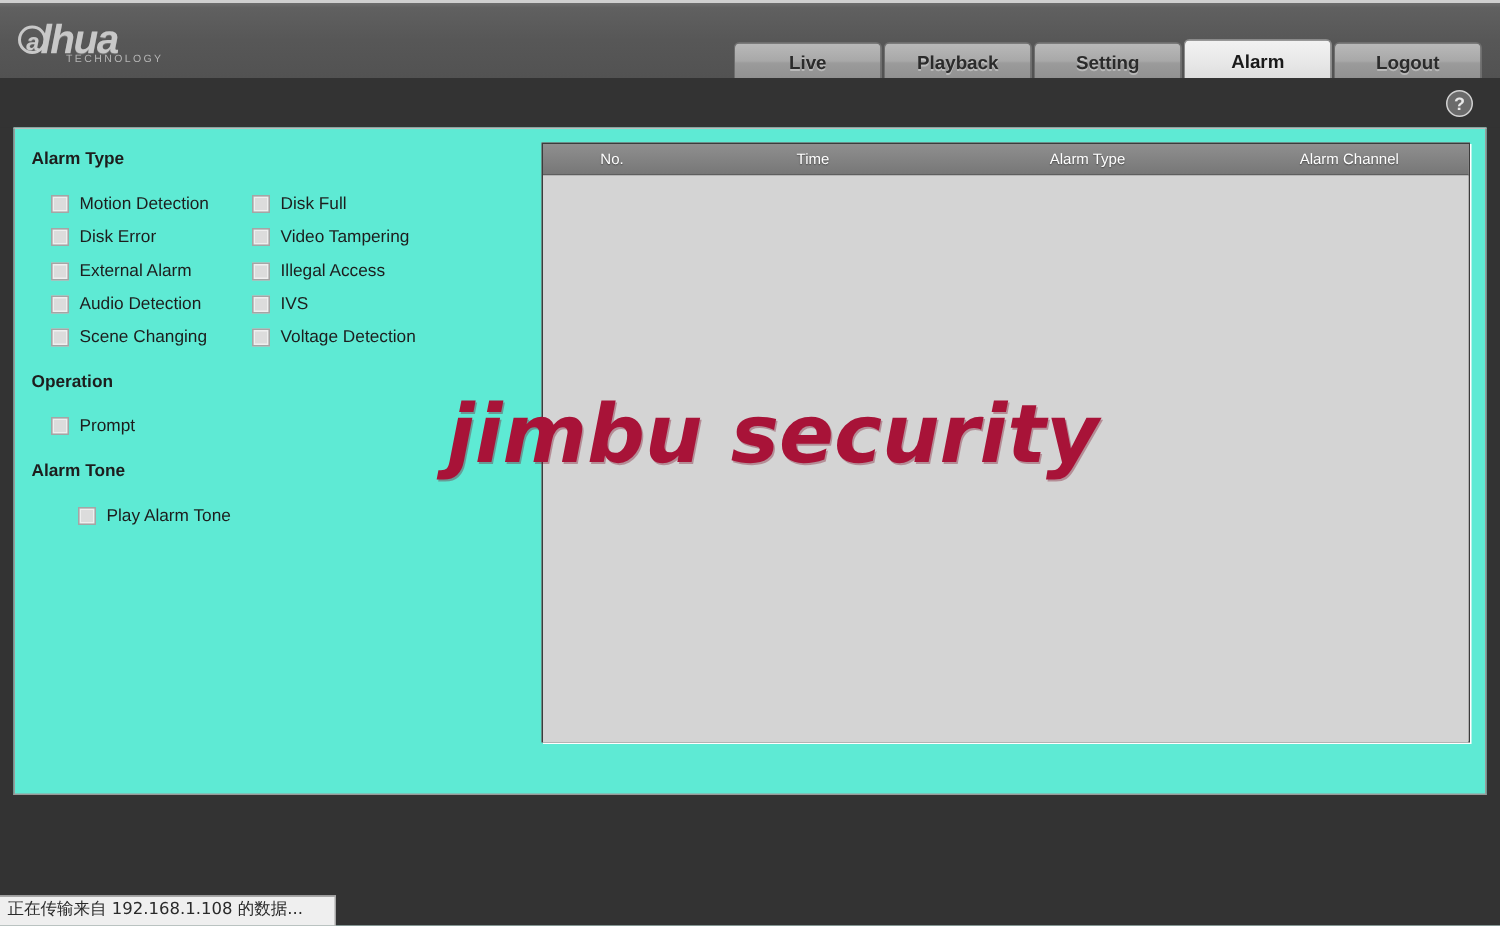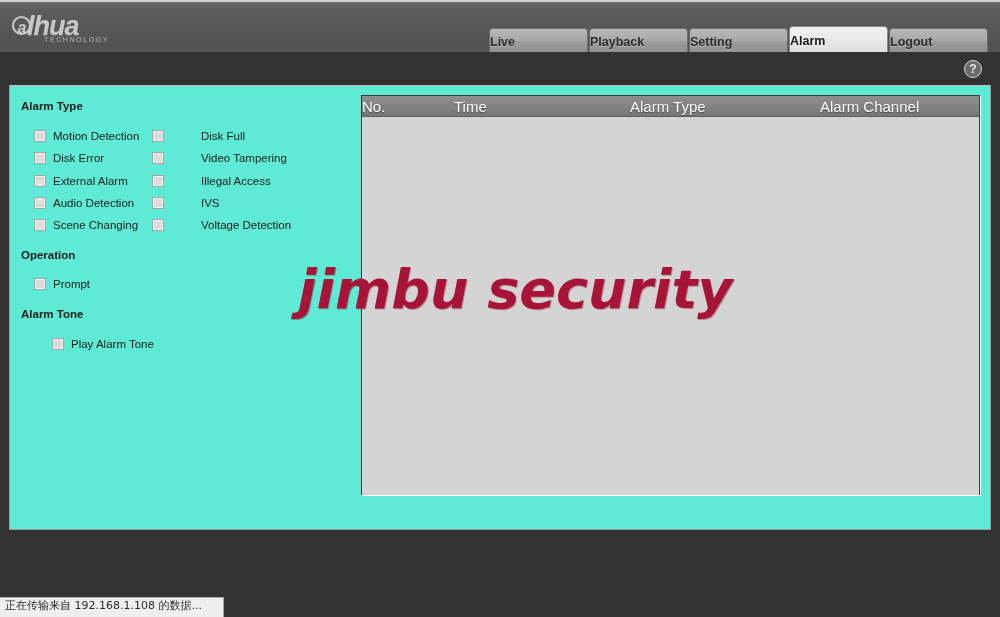--- a/index.html
+++ b/index.html
@@ -83,20 +83,21 @@
     position: absolute;
     right: 12px;
     top: 24px;
     display: flex;
     align-items: flex-end;
   }
   .tab {
     width: 99px;
     height: 27px;
     line-height: 26px;
+    text-align: center;
     font-size: 12.5px;
     font-weight: bold;
     color: #2b2b2b;
     background: linear-gradient(to bottom, #b9b9b9 0%, #a8a8a8 45%, #9b9b9b 50%, #8e8e8e 100%);
     border: 1px solid #6e6e6e;
     border-bottom: none;
     border-radius: 4px 4px 0 0;
     margin-right: 1px;
     box-sizing: border-box;
     cursor: pointer;
@@ -189,21 +190,21 @@
     flex: none;
     cursor: pointer;
   }
   .cb-label {
     font-size: 11.5px;
     color: #1d1d1d;
   }
 
   
   .col-a { left: 24px; }
-  .col-b { left: 142px; gap: 30px; }
+  .col-b { left: 158px; }
   .r0 { top: 44px; }
   .r1 { top: 66px; }
   .r2 { top: 89px; }
   .r3 { top: 111px; }
   .r4 { top: 133px; }
 
   .cb-prompt   { left: 24px; top: 192px; }
   .cb-playtone { left: 24px; top: 252px; margin-left: 18px; }
 
   .tone-row {
@@ -259,22 +260,23 @@
     box-sizing: border-box;
   }
   .table-head {
     display: flex;
     height: 20px;
     background: linear-gradient(to bottom, #8f8f8f 0%, #838383 50%, #777777 100%);
     border-bottom: 1px solid #5e5e5e;
     align-items: center;
   }
   .th {
-    font-size: 15px;
+    font-size: 10px;
     color: #ffffff;
+    text-align: center;
     text-shadow: 0 1px 1px rgba(0,0,0,0.45);
     white-space: nowrap;
   }
   .th-no   { width: 92px; }
   .th-time { width: 176px; }
   .th-type { width: 190px; }
   .th-chan { width: 159px; }
   .table-body {
     height: 378px;
     background: #d4d4d4;

